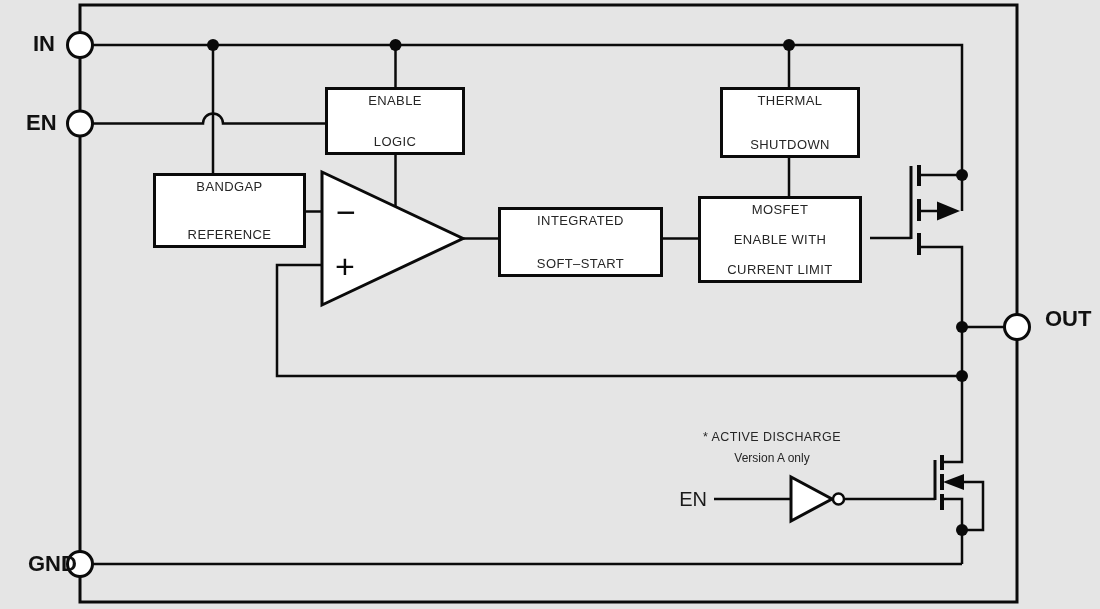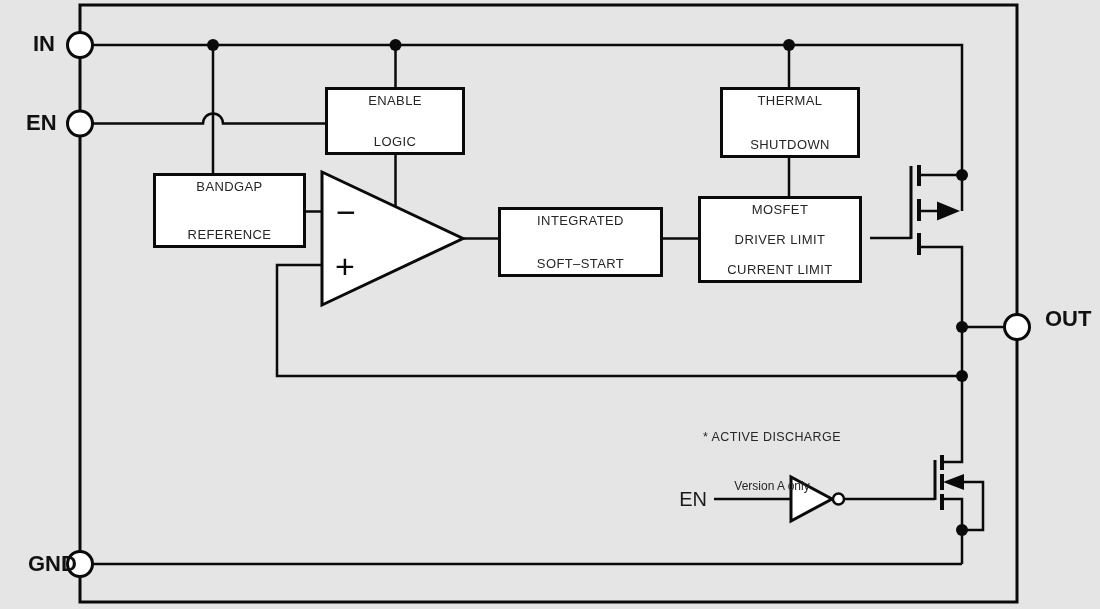--- a/index.html
+++ b/index.html
@@ -138,24 +138,24 @@
     <span>SOFT–START</span>
   </div>
 
   <div class="block" style="left:720px;top:87px;width:140px;height:71px;">
     <span>THERMAL</span>
     <span>SHUTDOWN</span>
   </div>
 
   <div class="block" style="left:698px;top:196px;width:164px;height:87px;">
     <span>MOSFET</span>
-    <span>DRIVER LIMIT</span>
+    <span>ENABLE WITH</span>
     <span>CURRENT LIMIT</span>
   </div>
 
   <div class="amp-sign" style="left:324px;top:195px;">−</div>
   <div class="amp-sign" style="left:323px;top:249px;">+</div>
 
   <div class="note note-1" style="left:672px;top:430px;width:200px;">* ACTIVE DISCHARGE</div>
-  <div class="note note-2" style="left:672px;top:451px;width:200px;margin-top:28px;">Version A only</div>
+  <div class="note note-2" style="left:672px;top:451px;width:200px;">Version A only</div>
   <div class="en-label" style="left:647px;top:487px;width:60px;">EN</div>
 
 </div>
 
 </body></html>

